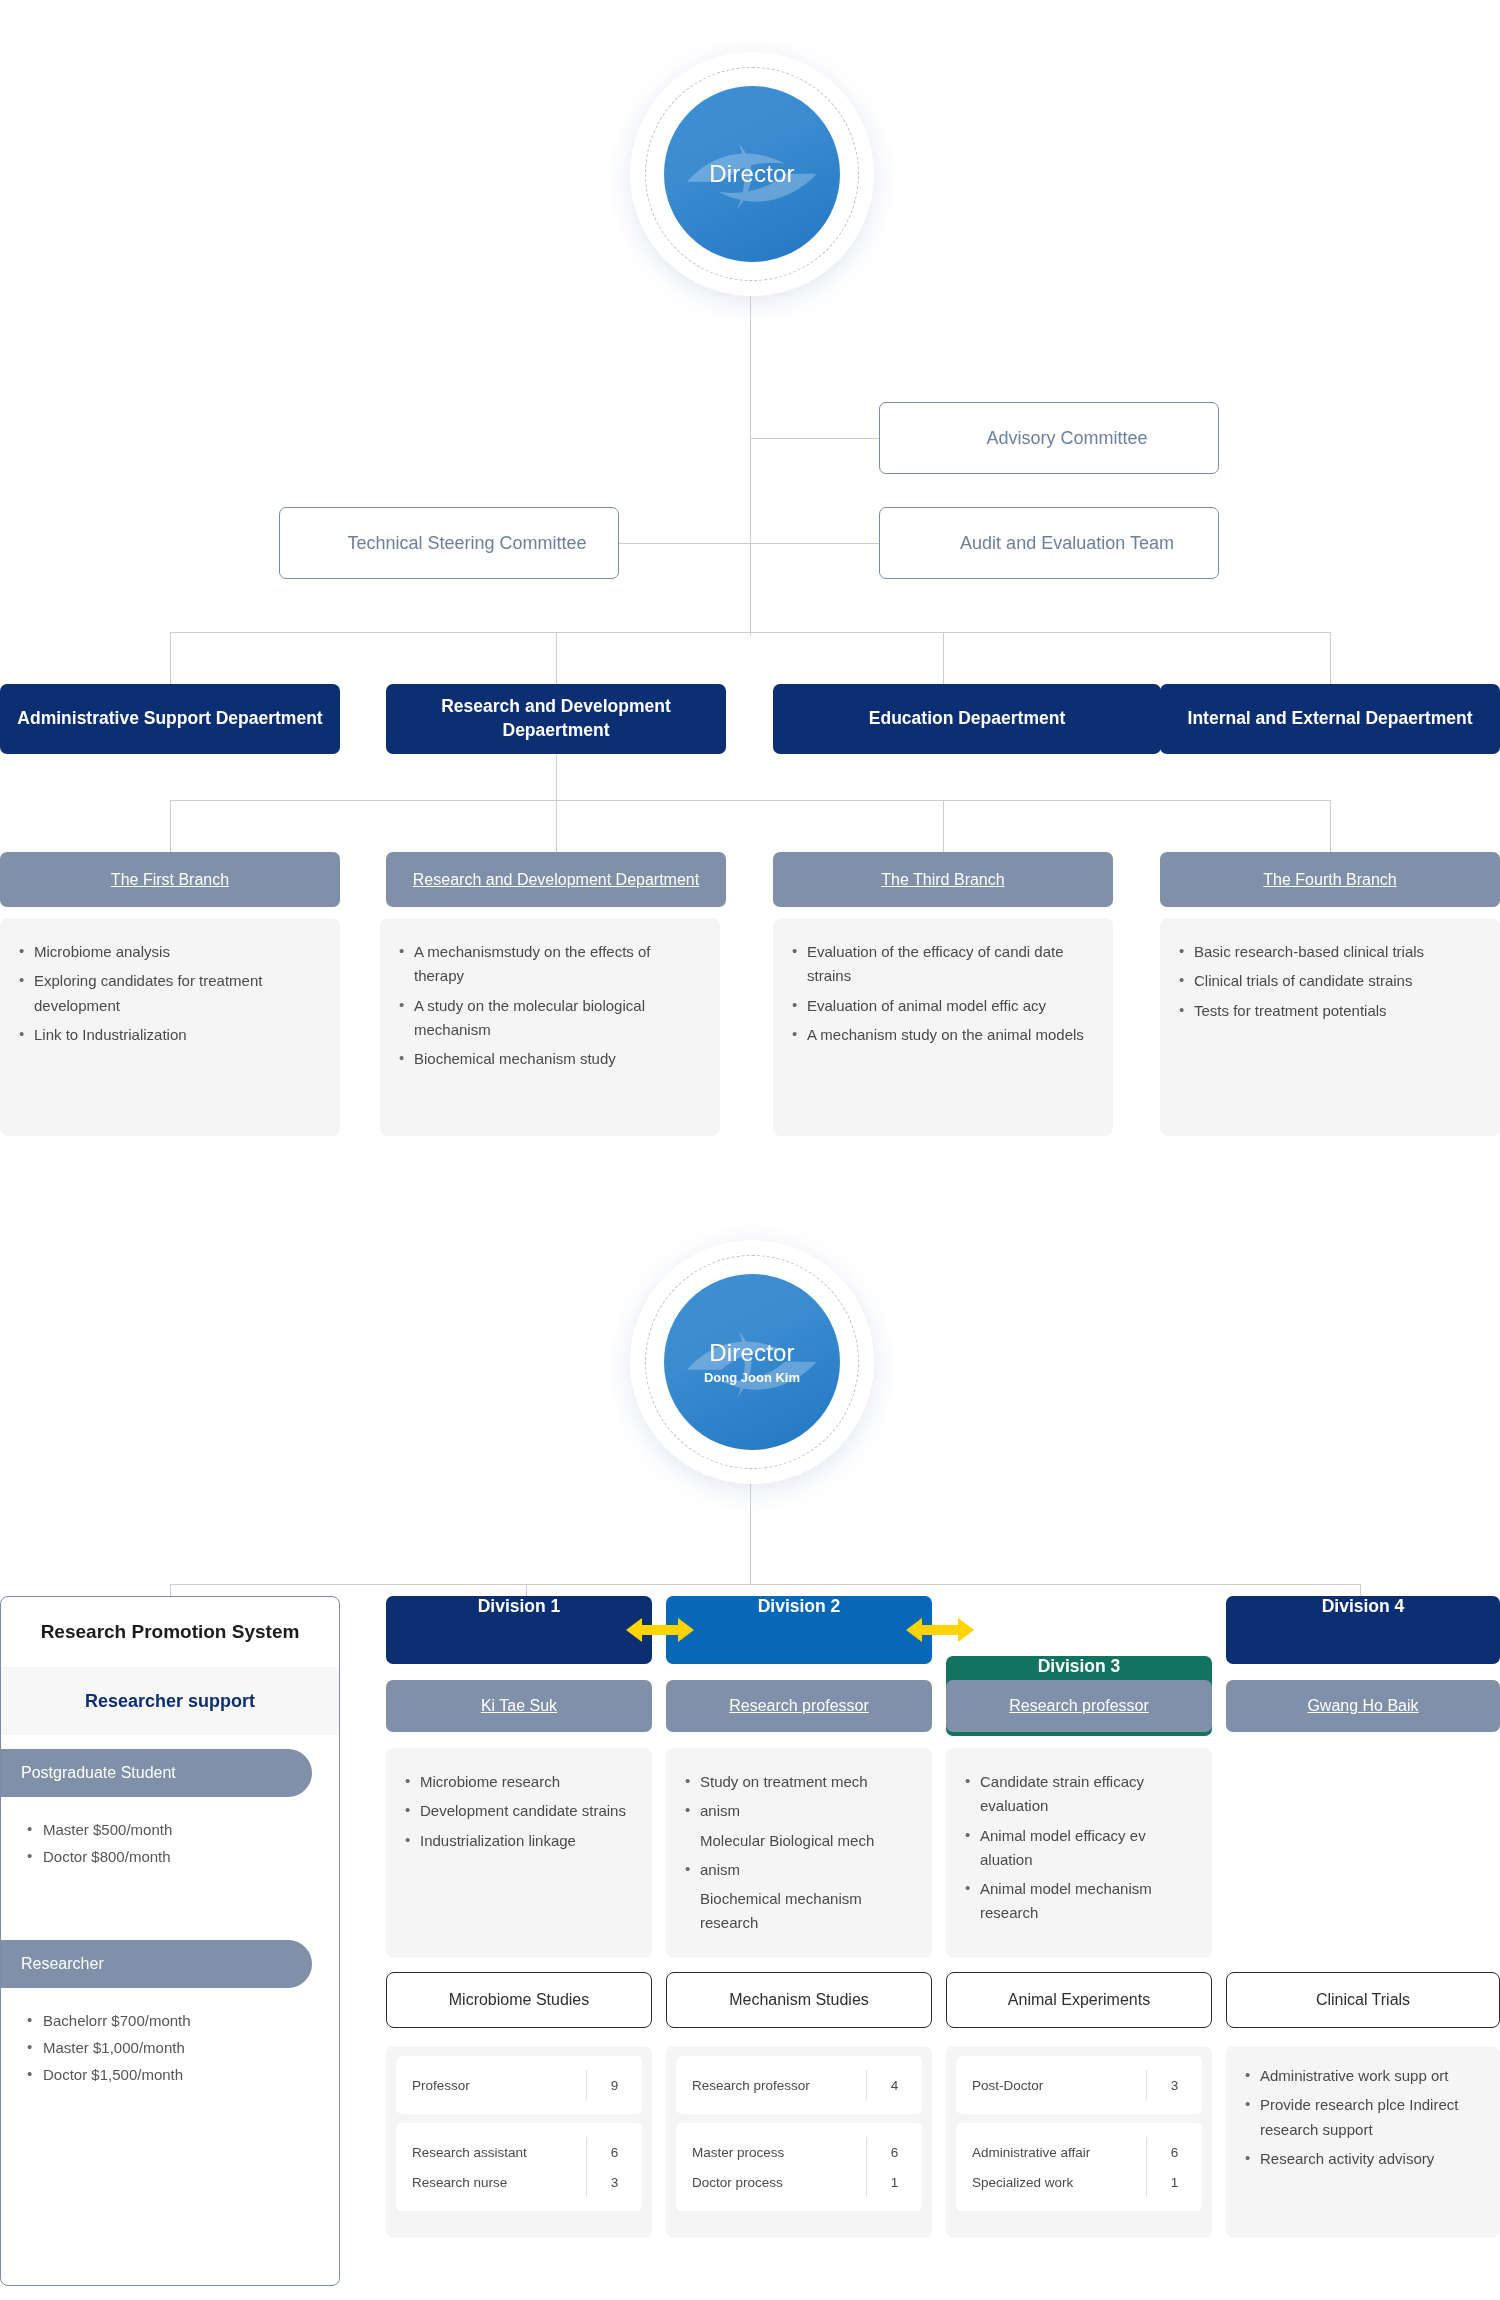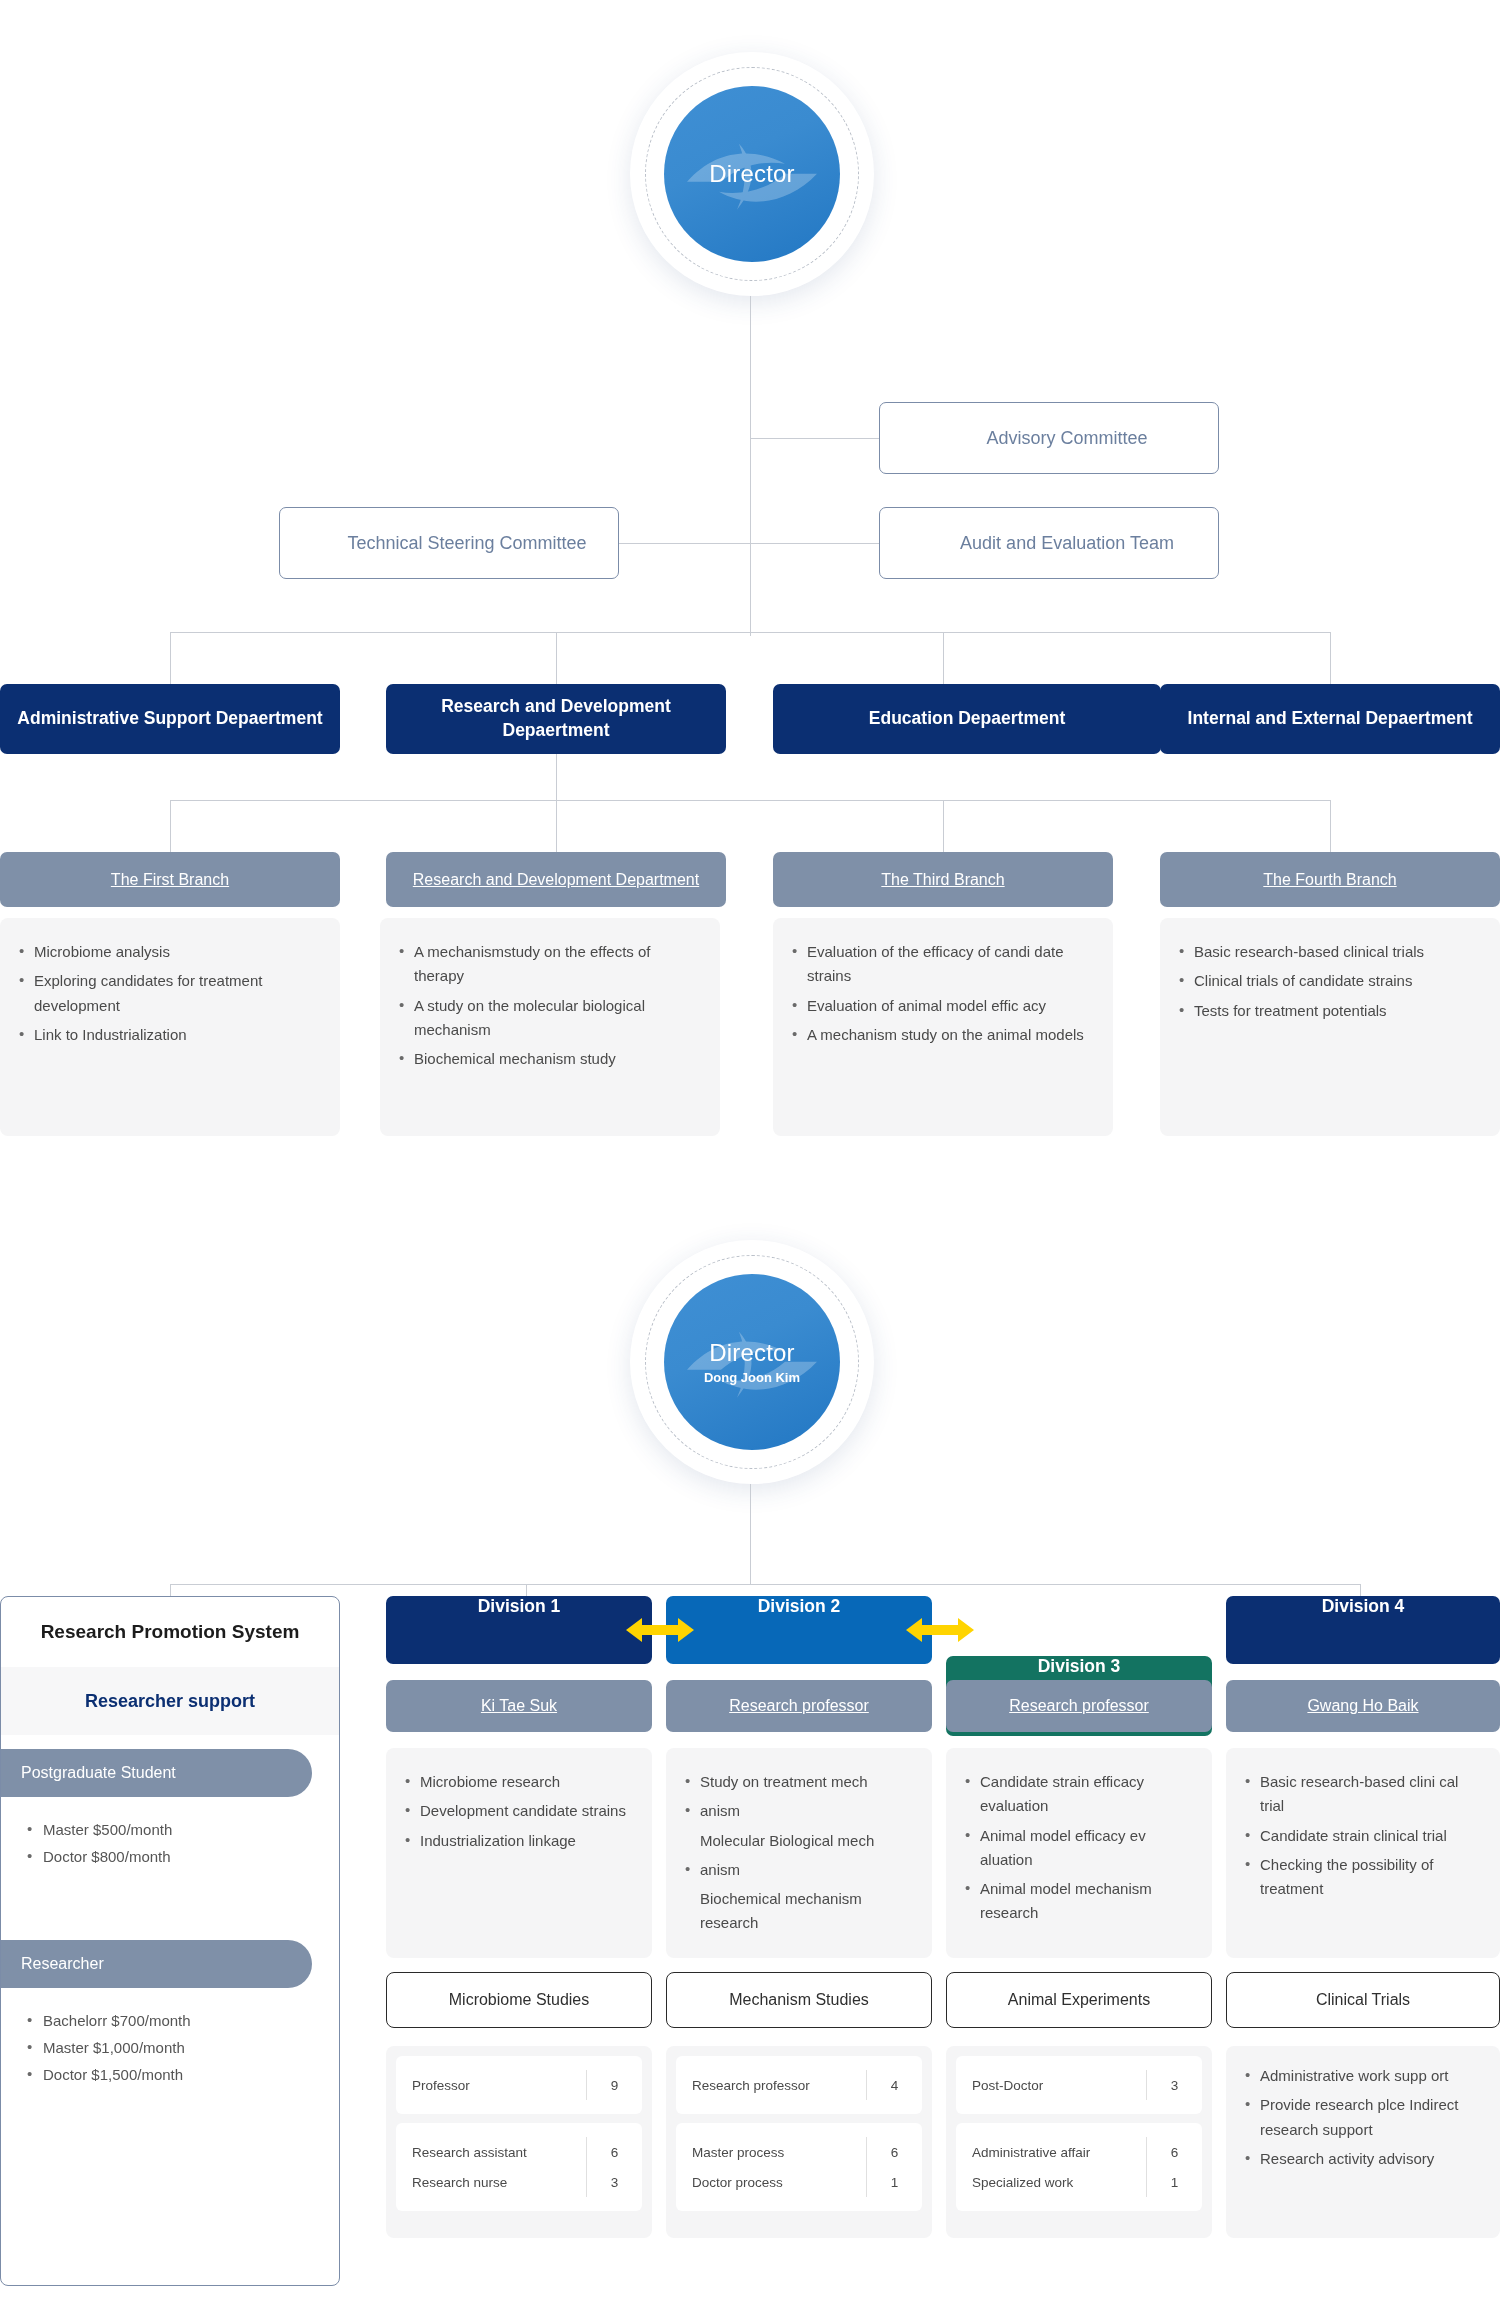--- a/index.html
+++ b/index.html
@@ -379,27 +379,20 @@
       <li class="nobullet">Biochemical mechanism research</li>
     </ul>
   </div>
   <div class="list-panel" style="left:946px; top:1748px; width:266px; height:210px;">
     <ul>
       <li>Candidate strain efficacy evaluation</li>
       <li>Animal model efficacy ev aluation</li>
       <li>Animal model mechanism research</li>
     </ul>
   </div>
-  <div class="list-panel" style="left:1226px; top:1748px; width:274px; height:210px;">
-    <ul>
-      <li>Basic research-based clini cal trial</li>
-      <li>Candidate strain clinical trial</li>
-      <li>Checking the possibility of treatment</li>
-    </ul>
-  </div>
 
   <div class="study-box" style="left:386px; top:1972px; width:266px; height:56px;">
     <span>Microbiome Studies</span>
   </div>
   <div class="study-box" style="left:666px; top:1972px; width:266px; height:56px;">
     <span>Mechanism Studies</span>
   </div>
   <div class="study-box" style="left:946px; top:1972px; width:266px; height:56px;">
     <span>Animal Experiments</span>
   </div>

